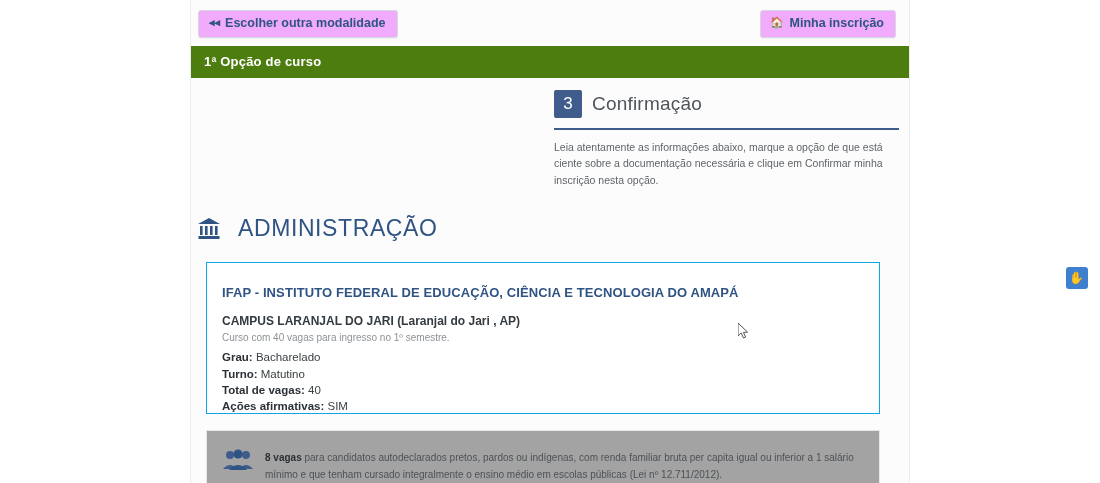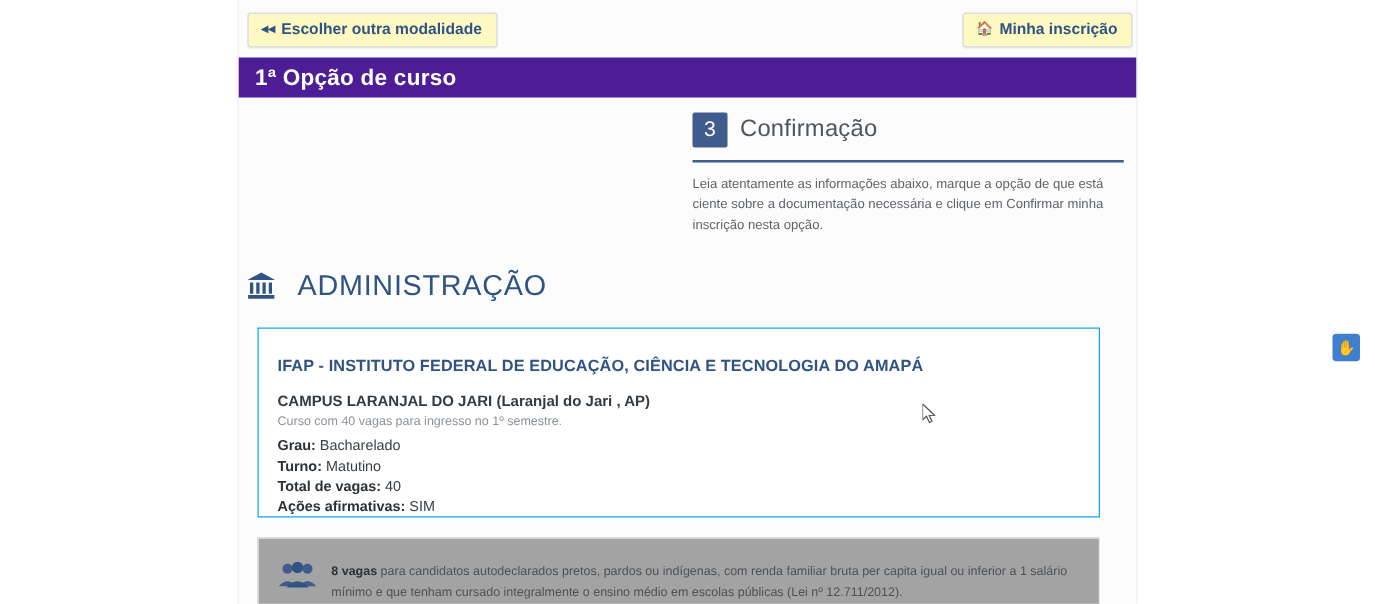--- a/index.html
+++ b/index.html
@@ -45,21 +45,21 @@
   }
 
   
   .top-bar {
     position: relative;
     height: 44px;
   }
   .btn {
     position: absolute;
     top: 10px;
-    background: #fef9c3;
+    background: #f0abfc;
     border: 1px solid #d5d9df;
     border-radius: 3px;
     color: #2f5484;
     font-size: 12.5px;
     font-weight: bold;
     padding: 6px 11px 7px 10px;
     line-height: 1;
     box-shadow: 0 1px 1px rgba(0,0,0,0.05);
     white-space: nowrap;
     cursor: pointer;
@@ -73,23 +73,23 @@
     top: -1px;
   }
 
   
   .opt-bar {
     position: absolute;
     left: 191px;
     top: 46px;
     width: 718px;
     height: 32px;
-    background: #4c1d95;
+    background: #4d7c0f;
     color: #ffffff;
-    font-size: 18px;
+    font-size: 13px;
     font-weight: bold;
     line-height: 32px;
     padding-left: 13px;
     box-sizing: border-box;
     letter-spacing: .2px;
   }
 
   
   .steps {
     position: absolute;
@@ -270,21 +270,21 @@
 
   <div class="left-gutter"></div>
   <div class="right-gutter"></div>
 
   <div class="content"></div>
 
   <div class="top-bar">
     <div class="btn btn-left" style="left:198px;">
       <span class="gl">◂◂</span><span>Escolher outra modalidade</span>
     </div>
-    <div class="btn btn-right" style="right:194px;">
+    <div class="btn btn-right" style="right:204px;">
       <span class="gl">🏠</span><span>Minha inscrição</span>
     </div>
   </div>
 
   <div class="opt-bar">
     <span>1ª Opção de curso</span>
   </div>
 
   <div class="steps">
     <div class="step active" id="step-3">

